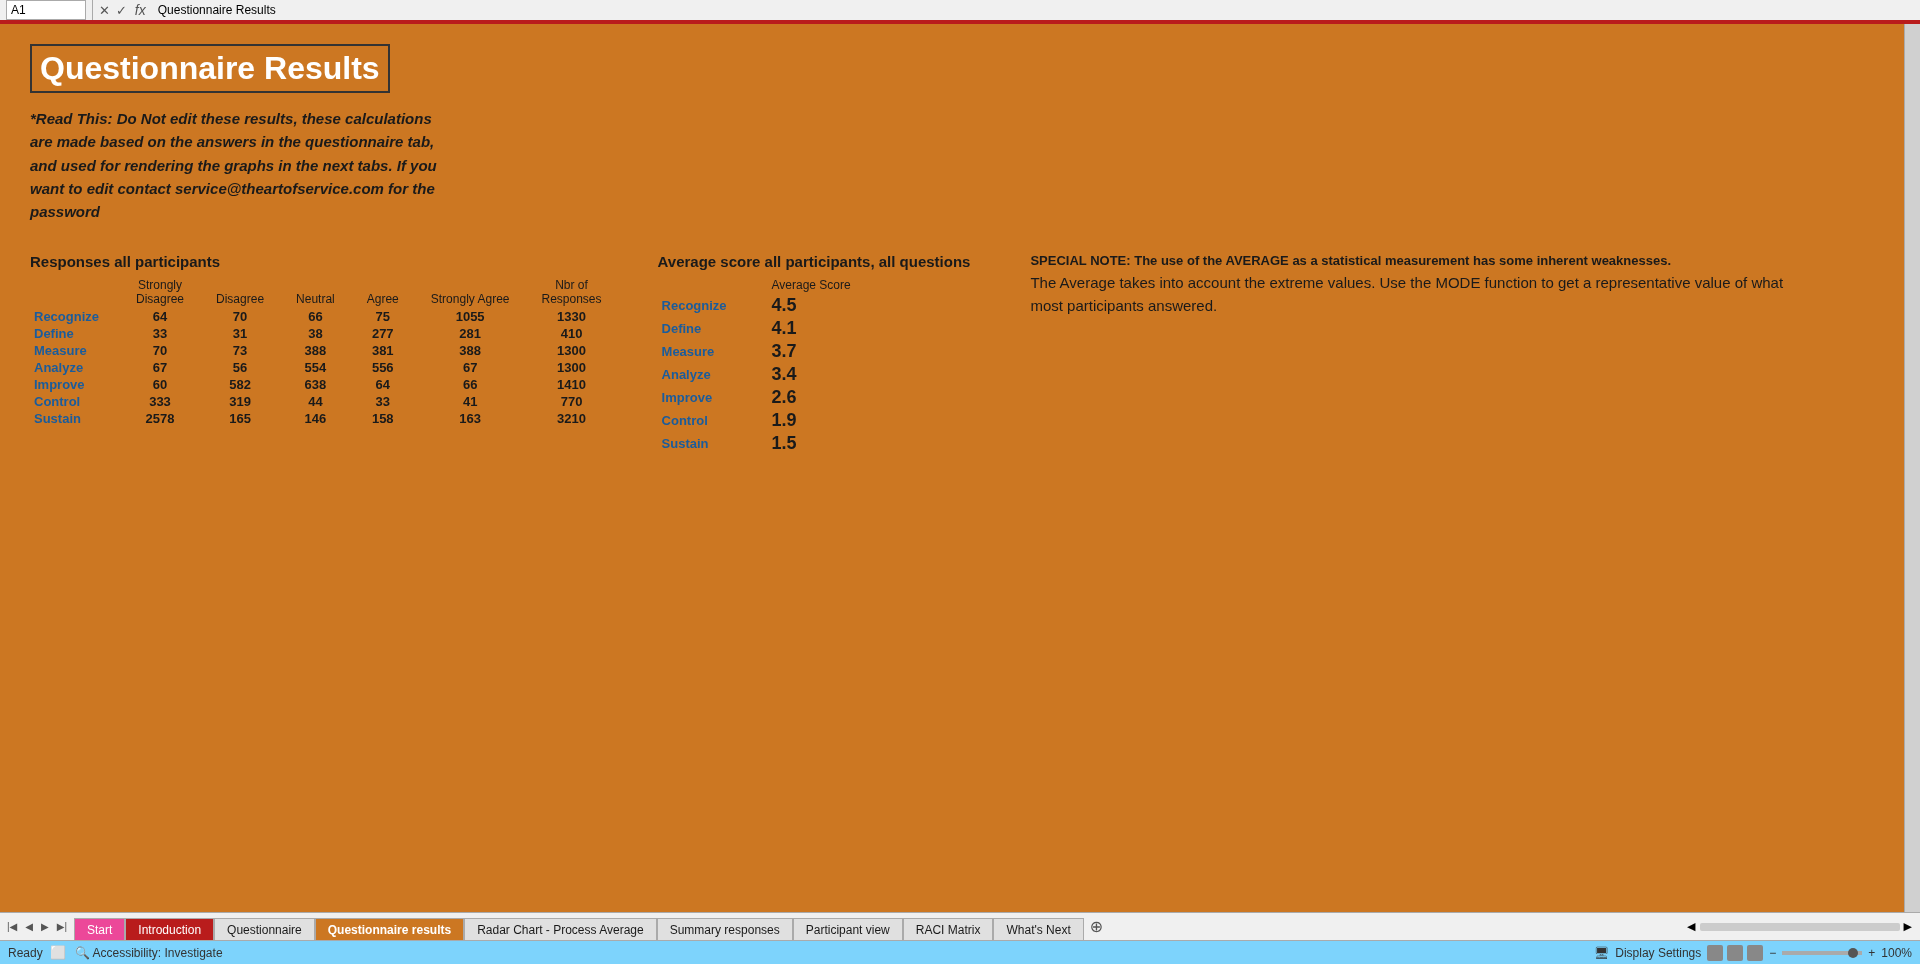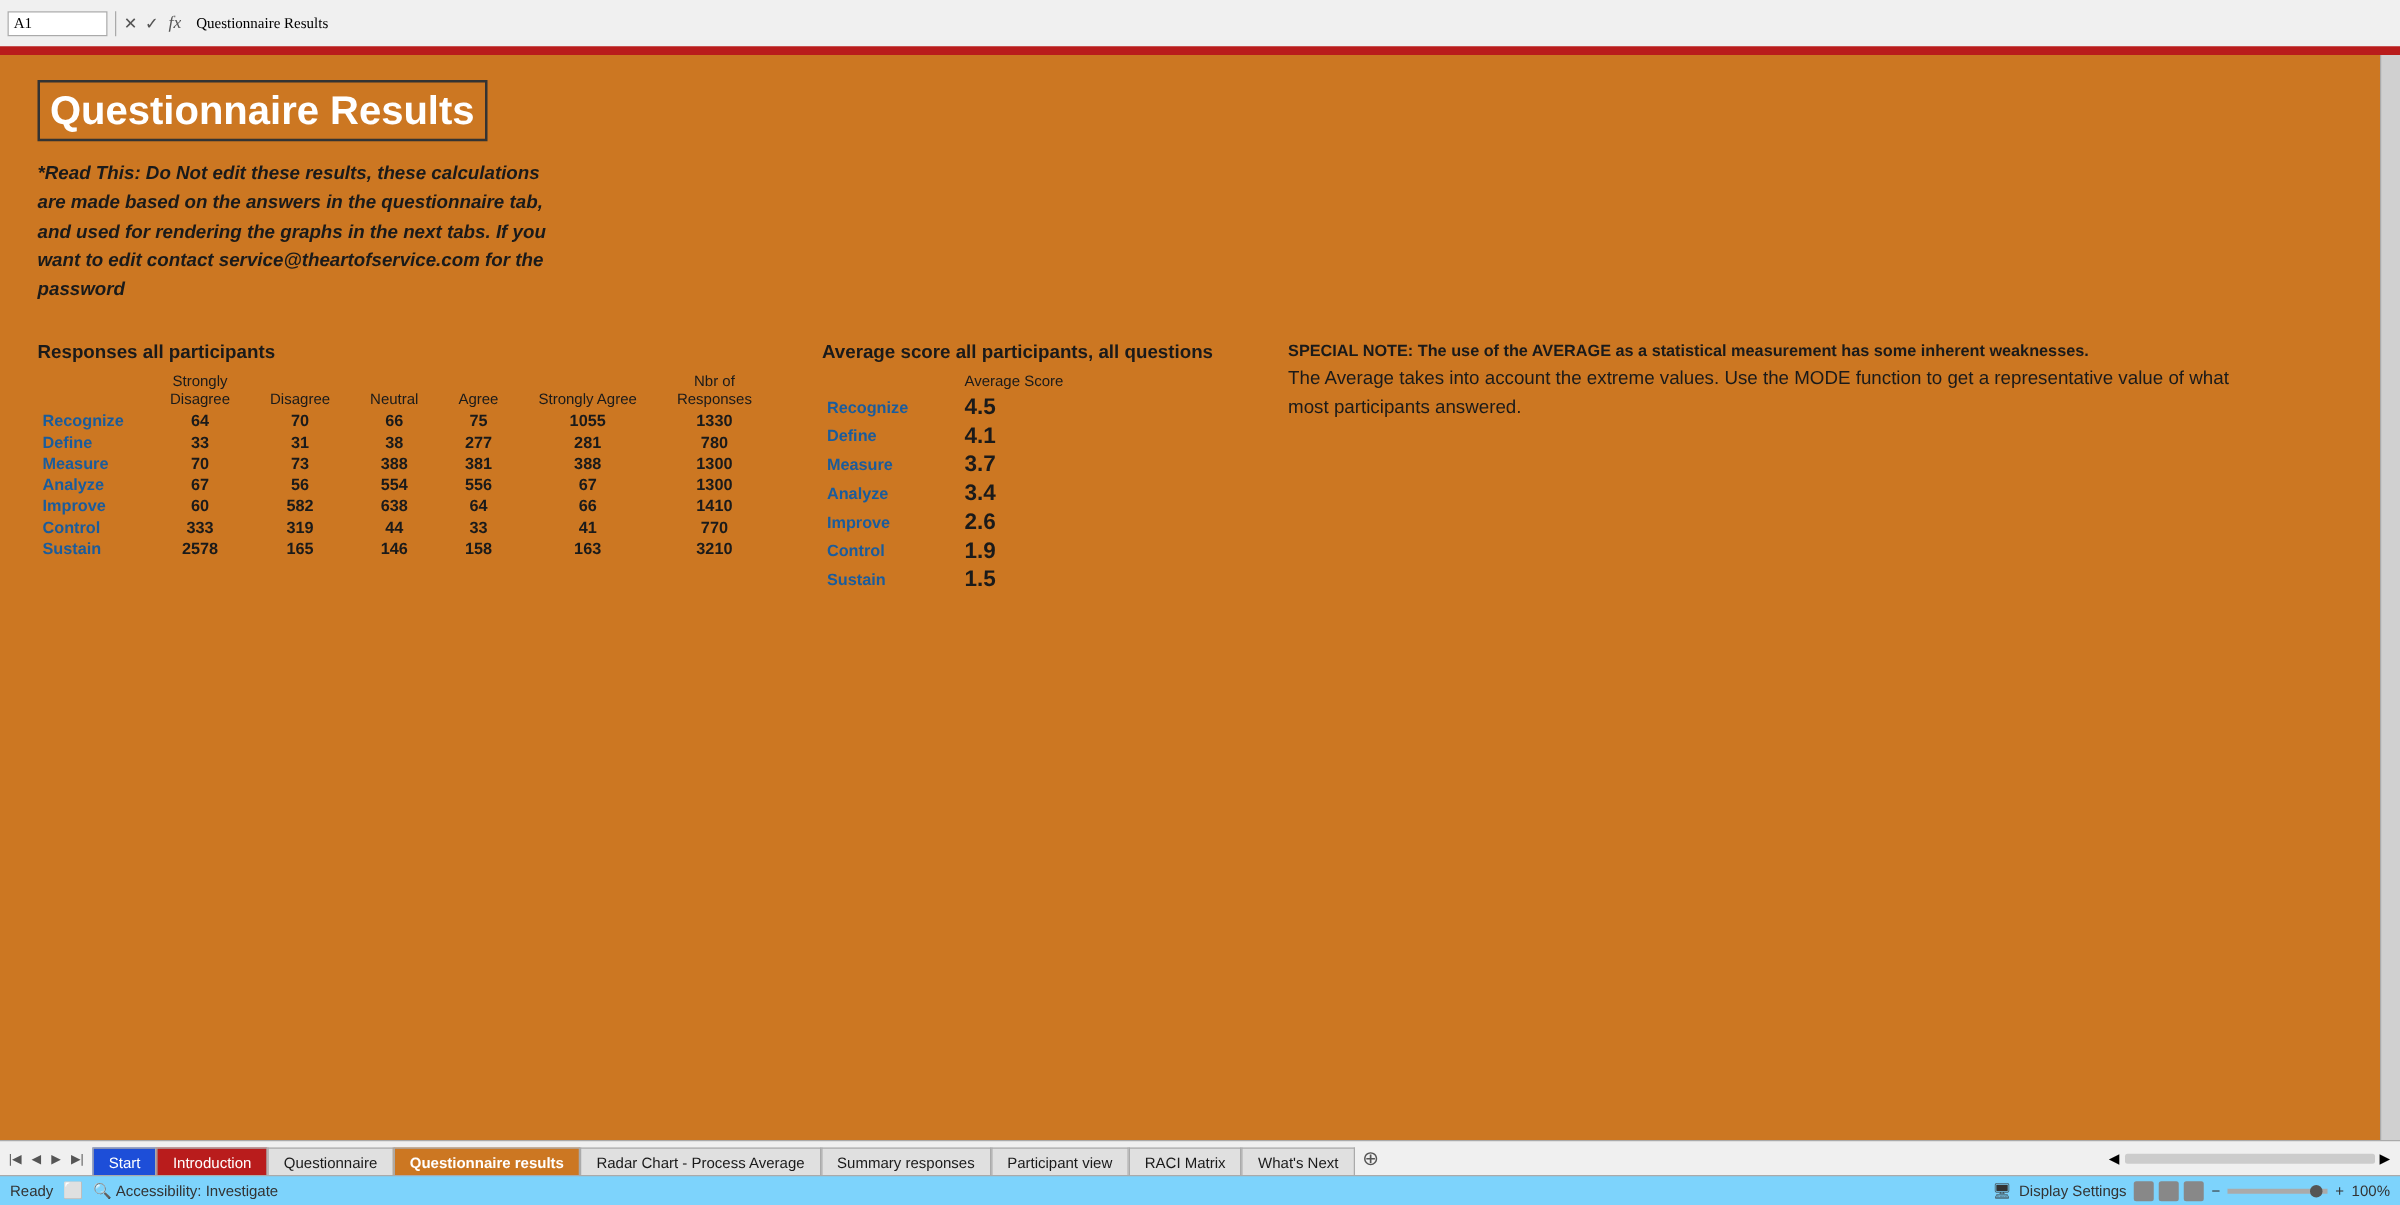--- a/index.html
+++ b/index.html
@@ -3,26 +3,25 @@
   <meta charset="utf-8">
   <style>
     * { margin: 0; padding: 0; box-sizing: border-box; }
     body { font-family: Arial, sans-serif; background: #c8c8c8; width: 1920px; height: 964px; overflow: hidden; display: flex; flex-direction: column; }
 
     
     .formula-bar {
       display: flex;
       align-items: center;
       background: #f0f0f0;
-      border-bottom: 7px solid #b91c1c;
-      height: 44px;
+      border-bottom: 4px solid #b91c1c;
+      height: 24px;
       padding: 0 6px;
       gap: 4px;
       flex-shrink: 0;
-      font-family: Liberation Serif, serif;
     }
     .cell-ref-box {
       border: 1px solid #aaa;
       background: white;
       width: 80px;
       height: 20px;
       font-size: 12px;
       display: flex;
       align-items: center;
       padding: 0 4px;
@@ -238,21 +237,21 @@
       align-items: center;
       white-space: nowrap;
     }
     .tab.active {
       background: #cc7722;
       color: white;
       border-bottom: none;
       font-weight: bold;
     }
     .tab.blue {
-      background: #1d4ed8;
+      background: #ec4899;
       color: white;
     }
     .tab.blue-light {
       background: #b91c1c;
       color: white;
     }
     .tab-add {
       font-size: 16px;
       padding: 0 6px;
       cursor: pointer;
@@ -366,21 +365,21 @@
                 <td class="num">1055</td>
                 <td class="num">1330</td>
               </tr>
               <tr>
                 <td class="row-label">Define</td>
                 <td class="num">33</td>
                 <td class="num">31</td>
                 <td class="num">38</td>
                 <td class="num">277</td>
                 <td class="num">281</td>
-                <td class="num">780</td>
+                <td class="num">410</td>
               </tr>
               <tr>
                 <td class="row-label">Measure</td>
                 <td class="num">70</td>
                 <td class="num">73</td>
                 <td class="num">388</td>
                 <td class="num">381</td>
                 <td class="num">388</td>
                 <td class="num">1300</td>
               </tr>

